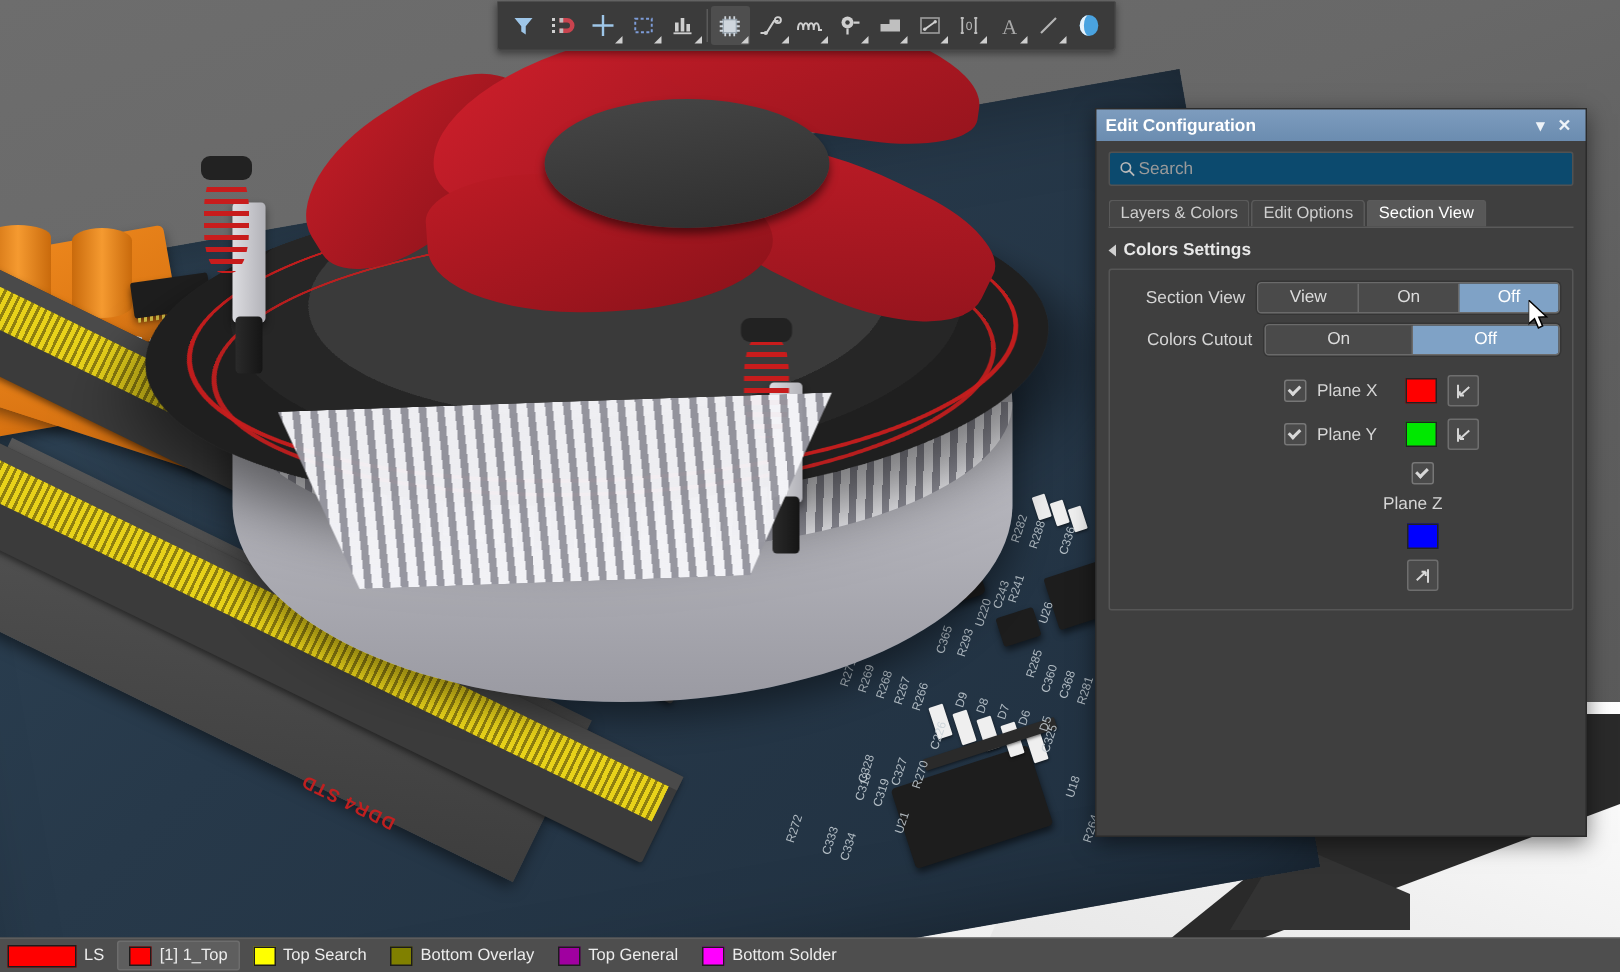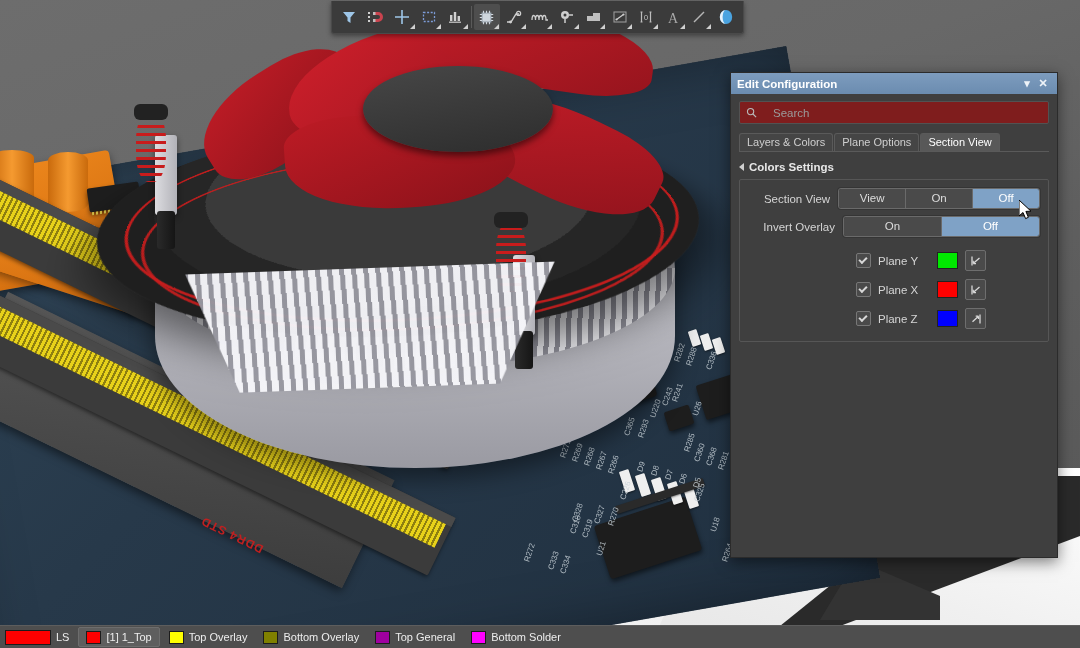--- a/index.html
+++ b/index.html
@@ -139,22 +139,22 @@
     box-shadow:0 4px 14px rgba(0,0,0,.5);
     font-size:11px;color:#d7d7d7;}
   .panel-title{height:21px;background:linear-gradient(180deg,#7d9cbe,#6b8cb0);
     display:flex;align-items:center;padding:0 6px;color:#ffffff;
     font-weight:bold;font-size:11.5px;}
   .panel-title .spacer{flex:1;}
   .ptbtn{width:16px;height:16px;display:flex;align-items:center;justify-content:center;
     color:#eef3f8;font-size:11px;}
   .panel-body{padding:7px 8px 0 8px;}
 
-  .search{display:flex;align-items:center;height:21px;background:#7f1d1d;
-    border:1px solid #525252;border-radius:2px;padding:0 6px;gap:16px;}
+  .search{display:flex;align-items:center;height:21px;background:#0c4a6e;
+    border:1px solid #525252;border-radius:2px;padding:0 6px;gap:2px;}
   .search .ph{color:#9a9a9a;font-size:11.5px;}
 
   .tabs{display:flex;align-items:flex-end;margin-top:9px;height:18px;
     border-bottom:1px solid #5a5a5a;}
   .tab{height:17px;line-height:17px;padding:0 7px;background:#454545;
     border:1px solid #5a5a5a;border-bottom:none;border-radius:3px 3px 0 0;
     color:#cfcfcf;font-size:11px;margin-right:1px;}
   .tab.active{background:#585858;color:#ffffff;}
 
   .section-hdr{display:flex;align-items:center;gap:5px;margin-top:9px;
@@ -491,75 +491,75 @@
       <div class="search">
         <svg width="11" height="11" viewBox="0 0 12 12">
           <circle cx="5" cy="5" r="3.4" fill="none" stroke="#b9b9b9" stroke-width="1.2"></circle>
           <path d="M7.6 7.6 L11 11" stroke="#b9b9b9" stroke-width="1.3"></path>
         </svg>
         <span class="ph">Search</span>
       </div>
 
       <div class="tabs">
         <div class="tab">Layers &amp; Colors</div>
-        <div class="tab">Plane Options</div>
+        <div class="tab">Edit Options</div>
         <div class="tab active">Section View</div>
       </div>
 
       <div class="section-hdr">
         <span class="tri"></span>
         <span>Colors Settings</span>
       </div>
 
       <div class="section-box">
 
         <div class="row">
           <div class="row-label">Section View</div>
           <div class="seg seg3">
             <div class="opt">View</div>
             <div class="opt">On</div>
             <div class="opt on">Off</div>
           </div>
         </div>
 
         <div class="row">
-          <div class="row-label">Invert Overlay</div>
+          <div class="row-label">Colors Cutout</div>
           <div class="seg seg2">
             <div class="opt">On</div>
             <div class="opt on">Off</div>
           </div>
         </div>
 
         <div style="height:6px"></div>
+
+        <div class="plane-row">
+          <span class="cbx"></span>
+          <span class="plane-name">Plane X</span>
+          <span class="swatch" style="background:#ff0000"></span>
+          <span class="ibtn">
+            <svg width="12" height="12" viewBox="0 0 12 12">
+              <path d="M2 1.5 V10.5" stroke="#d8d8d8" stroke-width="1.3"></path>
+              <path d="M9.5 3 L3.2 8.6 M3.2 8.6 L6 8.6 M3.2 8.6 L3.2 5.8" stroke="#d8d8d8" stroke-width="1.3" fill="none"></path>
+            </svg>
+          </span>
+        </div>
 
         <div class="plane-row">
           <span class="cbx"></span>
           <span class="plane-name">Plane Y</span>
           <span class="swatch" style="background:#00e800"></span>
           <span class="ibtn">
             <svg width="12" height="12" viewBox="0 0 12 12">
               <path d="M2 1.5 V10.5" stroke="#d8d8d8" stroke-width="1.3"></path>
               <path d="M9.5 3 L3.2 8.6 M3.2 8.6 L6 8.6 M3.2 8.6 L3.2 5.8" stroke="#d8d8d8" stroke-width="1.3" fill="none"></path>
             </svg>
           </span>
         </div>
 
-        <div class="plane-row">
-          <span class="cbx"></span>
-          <span class="plane-name">Plane X</span>
-          <span class="swatch" style="background:#ff0000"></span>
-          <span class="ibtn">
-            <svg width="12" height="12" viewBox="0 0 12 12">
-              <path d="M2 1.5 V10.5" stroke="#d8d8d8" stroke-width="1.3"></path>
-              <path d="M9.5 3 L3.2 8.6 M3.2 8.6 L6 8.6 M3.2 8.6 L3.2 5.8" stroke="#d8d8d8" stroke-width="1.3" fill="none"></path>
-            </svg>
-          </span>
-        </div>
-
-        <div class="plane-row" style="margin-bottom:2px;">
+        <div class="plane-row" style="margin-bottom:2px;flex-direction:column;">
           <span class="cbx"></span>
           <span class="plane-name">Plane Z</span>
           <span class="swatch" style="background:#0000ff"></span>
           <span class="ibtn">
             <svg width="12" height="12" viewBox="0 0 12 12">
               <path d="M10 1.5 V10.5" stroke="#d8d8d8" stroke-width="1.3"></path>
               <path d="M2.5 8.8 L8.5 3.2 M8.5 3.2 L5.7 3.2 M8.5 3.2 L8.5 6" stroke="#d8d8d8" stroke-width="1.3" fill="none"></path>
             </svg>
           </span>
         </div>
@@ -572,21 +572,21 @@
     <div class="lchip" style="padding-left:4px;">
       <span class="ls-wide"></span>
       <span>LS</span>
     </div>
     <div class="lchip sel">
       <span class="lsw" style="background:#ff0000"></span>
       <span>[1] 1_Top</span>
     </div>
     <div class="lchip">
       <span class="lsw" style="background:#ffff00"></span>
-      <span>Top Overlay</span>
+      <span>Top Search</span>
     </div>
     <div class="lchip">
       <span class="lsw" style="background:#808000"></span>
       <span>Bottom Overlay</span>
     </div>
     <div class="lchip">
       <span class="lsw" style="background:#a000a0"></span>
       <span>Top General</span>
     </div>
     <div class="lchip">

